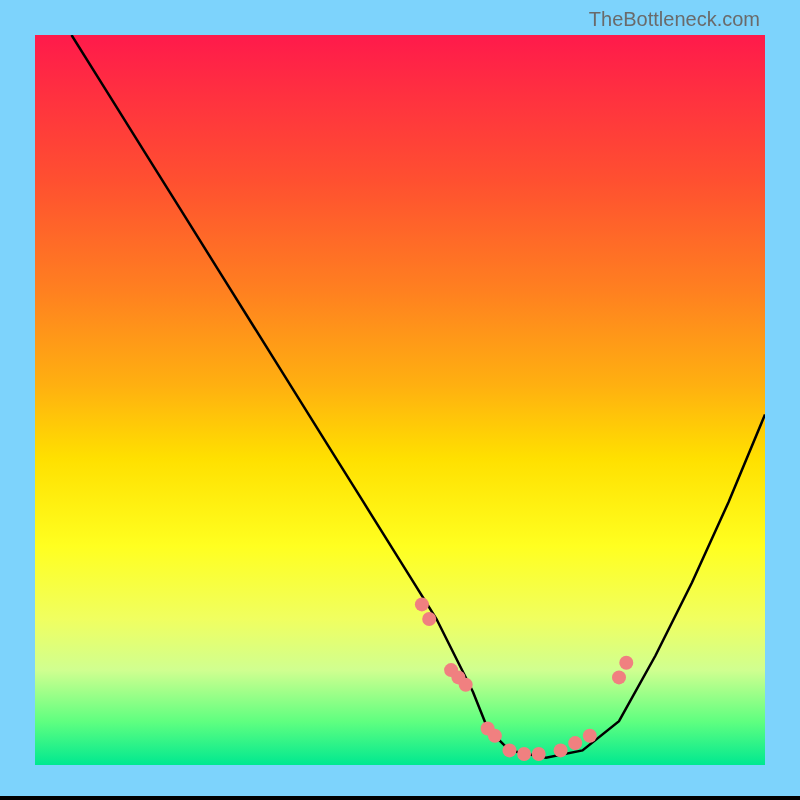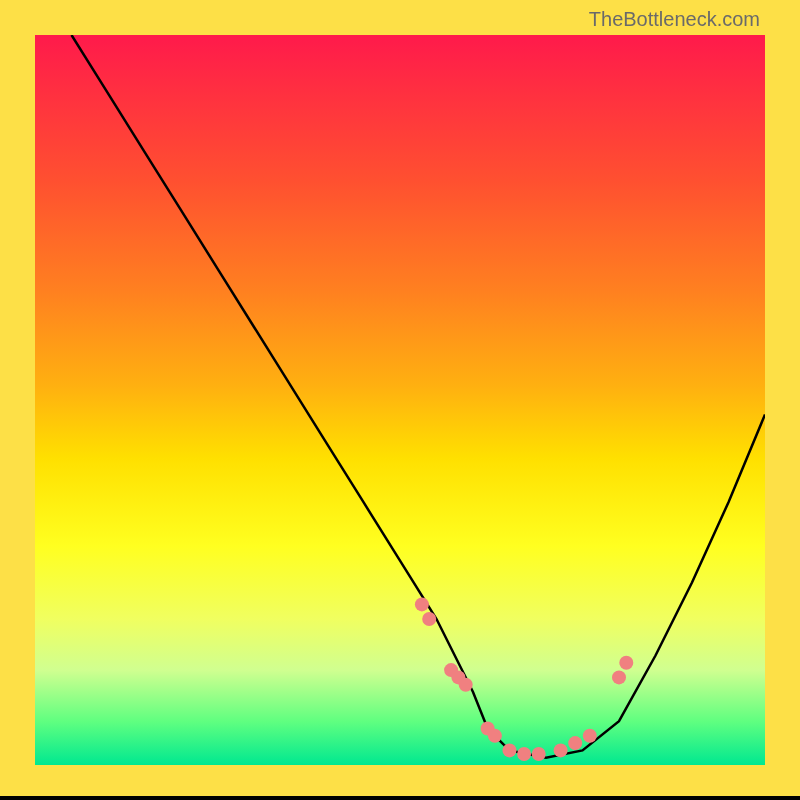--- a/index.html
+++ b/index.html
@@ -8,21 +8,21 @@
     background: #000;
     width: 800px;
     height: 800px;
     overflow: hidden;
     font-family: Arial, sans-serif;
   }
   .container {
     position: relative;
     width: 800px;
     height: 796px;
-    background: #fde047;
+    background: #7dd3fc;
   }
   .plot-area {
     position: absolute;
     left: 35px;
     top: 35px;
     width: 730px;
     height: 730px;
     background: linear-gradient(to bottom,
       #ff1a4b 0%,
       #ff3040 8%,

